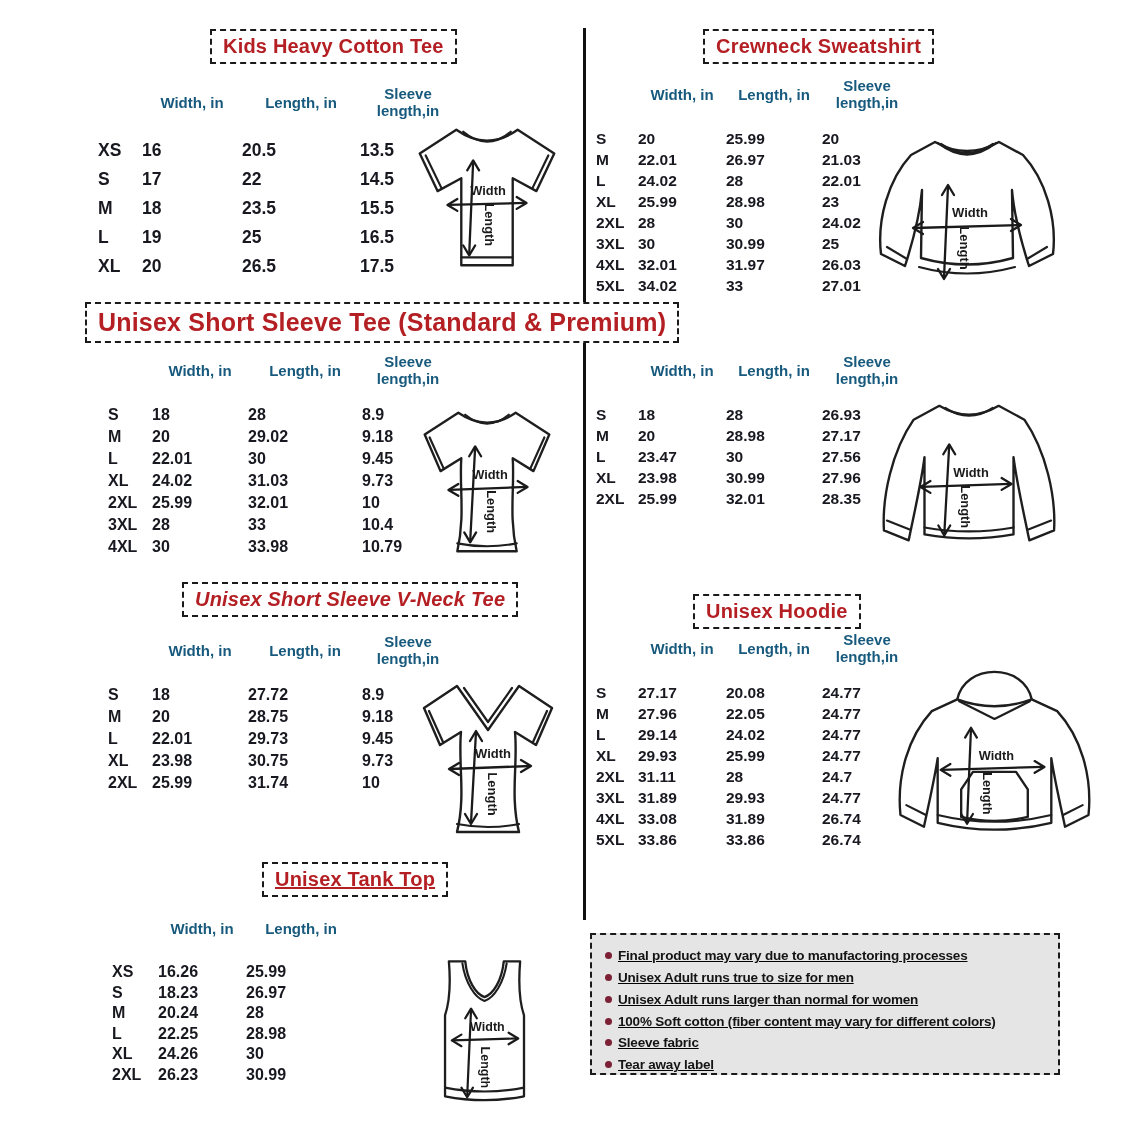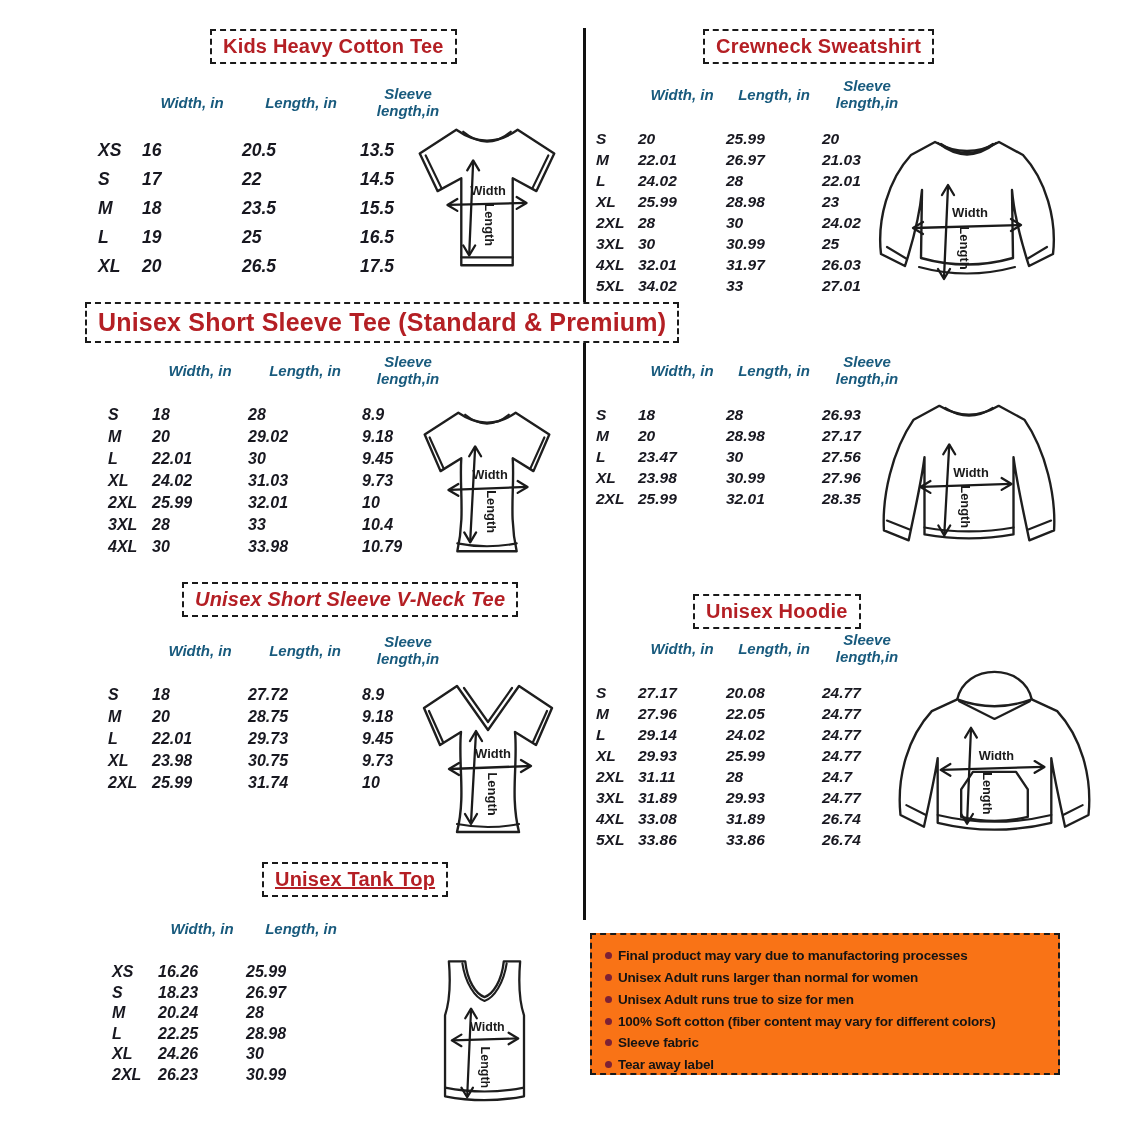--- a/index.html
+++ b/index.html
@@ -7,31 +7,31 @@
     position:relative;width:1140px;height:1140px;background:#fff;overflow:hidden;
     font-family:"Liberation Sans", sans-serif;font-weight:700;
   }
   .divider{position:absolute;width:2.5px;background:#111;}
   .title-box{
     position:absolute;border:2.5px dashed #1a1a1a;background:#fff;
     padding:4px 11px;white-space:nowrap;
     color:var(--c-title,#b41f24);font-size:20px;letter-spacing:.2px;
   }
   .title-box.small{font-size:25px;}
-  .tbl{position:absolute;display:grid;color:var(--c-text,#181820);font-style:italic;}
+  .tbl{position:absolute;display:grid;color:var(--c-text,#181820);}
   .tbl .th{
     color:var(--c-header,#185a7d);font-size:15px;line-height:1.12;
     white-space:pre-line;text-align:center;
     display:flex;align-items:center;justify-content:center;
     height:46px;margin-bottom:10px;
   }
   .tbl .td{display:flex;align-items:center;height:var(--rh,26px);font-size:var(--fs,16px);}
   .notes{
-    position:absolute;border:2.5px dashed #1a1a1a;background:#f97316;
-    box-sizing:border-box;padding:10px 12px;
+    position:absolute;border:2.5px dashed #1a1a1a;background:#e5e5e5;
+    box-sizing:border-box;padding:10px 12px;text-decoration:underline;
   }
   .notes ul{margin:0;padding:0;list-style:none;}
   .notes li{
     font-size:13.5px;color:#141414;line-height:1.62;white-space:nowrap;
     padding-left:14px;position:relative;letter-spacing:-0.2px;
   }
   .notes li::before{
     content:"";position:absolute;left:1px;top:7px;width:7px;height:7px;border-radius:50%;
     background:var(--c-note_bullet,#7c2135);
   }
@@ -406,21 +406,21 @@
       <path class="a" d="M47,67 L53,57 L59,67"></path>
         <path class="a" d="M43,139 L49,149 L55,139"></path>
       <text class="lbl" x="70" y="80" text-anchor="middle">Width</text>
       <text class="lbl" transform="translate(63,118) rotate(90)" text-anchor="middle">Length</text>
     </g>
   </svg>
 
   <div class="notes" style="left:590px;top:933px;width:470px;height:142px;">
     <ul>
         <li>Final product may vary due to manufactoring processes</li>
+        <li>Unisex Adult runs true to size for men</li>
         <li>Unisex Adult runs larger than normal for women</li>
-        <li>Unisex Adult runs true to size for men</li>
         <li>100% Soft cotton (fiber content may vary for different colors)</li>
         <li>Sleeve fabric</li>
         <li>Tear away label</li>
       </ul>
   </div>
 
 </div>
 
 </body></html>

